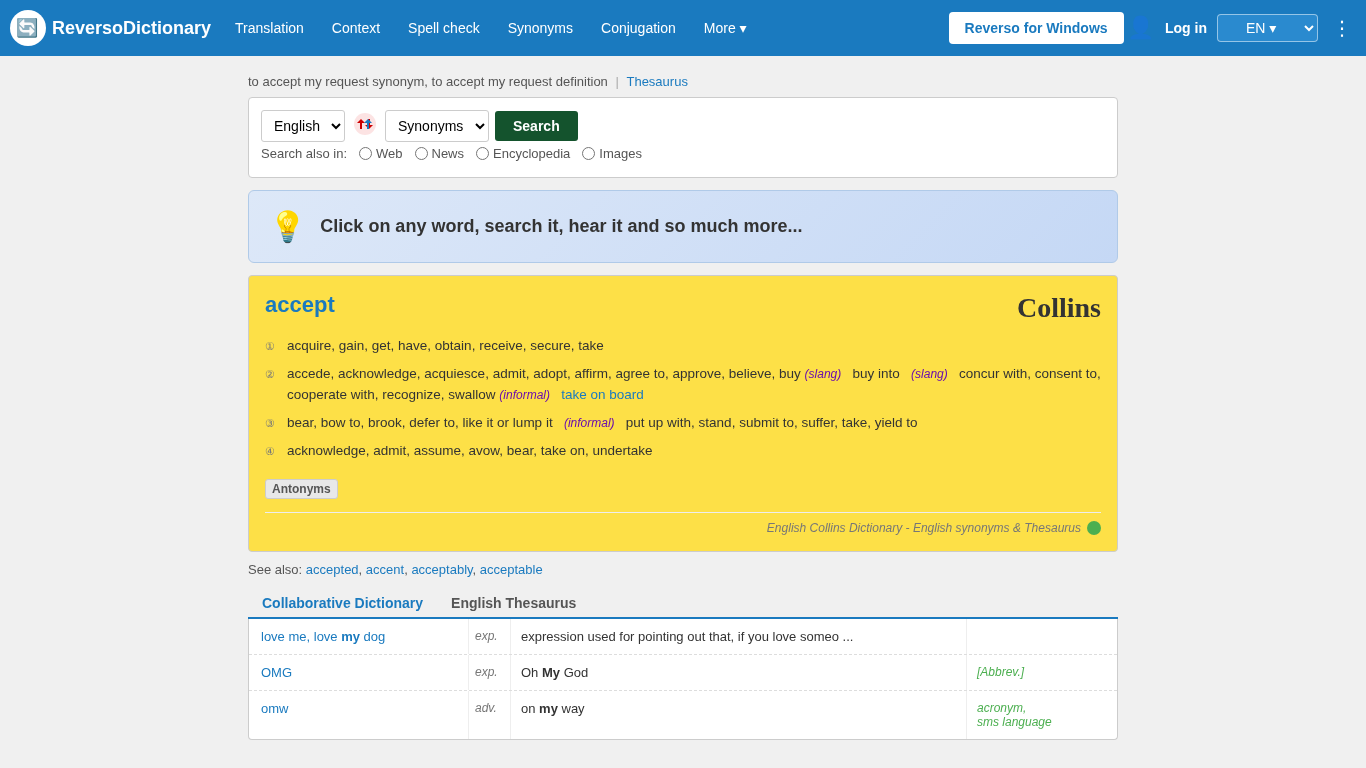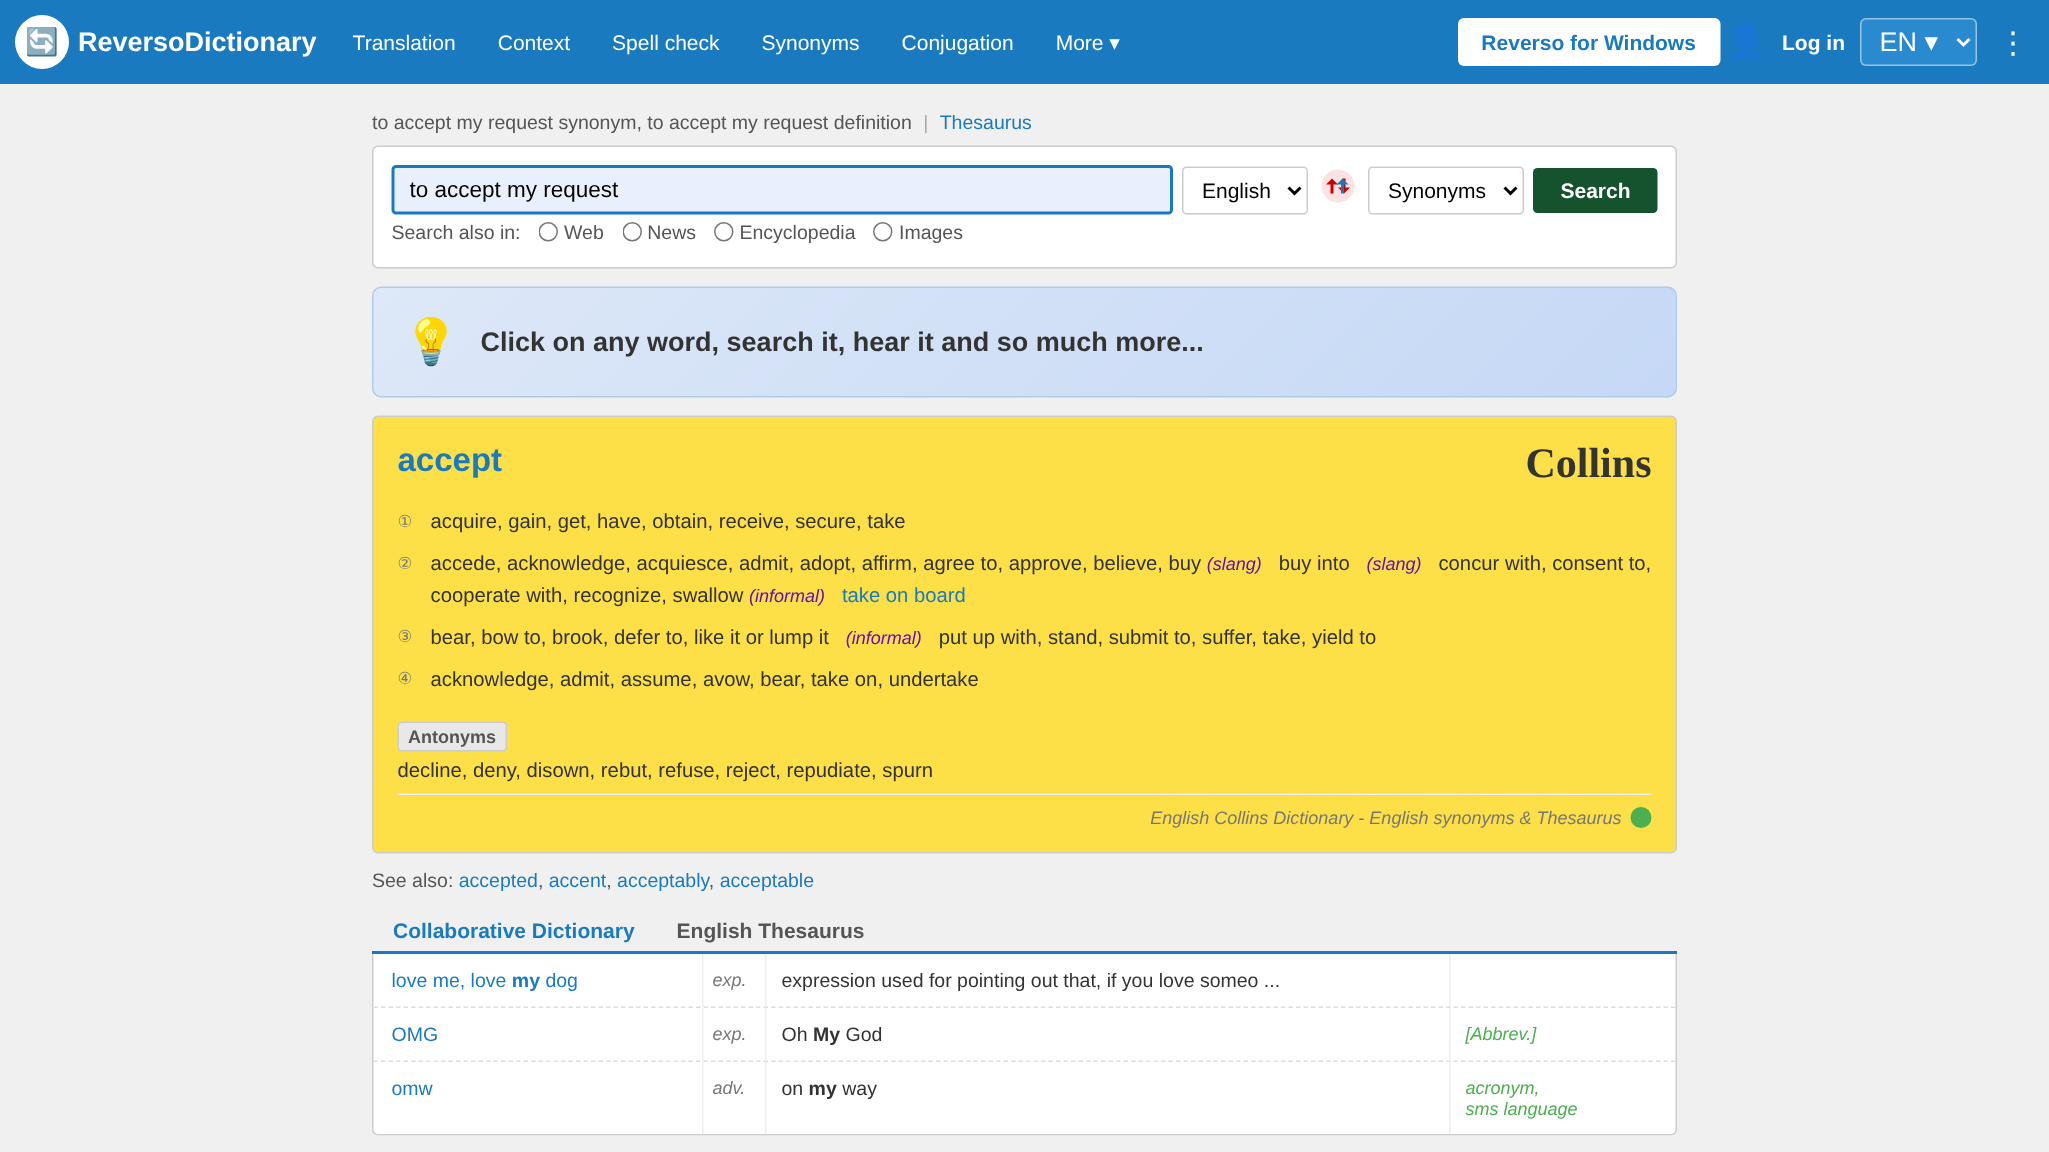--- a/index.html
+++ b/index.html
@@ -5,21 +5,21 @@
     * { margin: 0; padding: 0; box-sizing: border-box; }
     body { font-family: Arial, sans-serif; font-size: 14px; background: #f0f0f0; color: #333; }
 
     
     nav { background: #1a7abf; display: flex; align-items: center; height: 56px; padding: 0 10px; gap: 4px; }
     .nav-link { color: white; text-decoration: none; padding: 8px 12px; font-size: 14px; white-space: nowrap; cursor: pointer; border-radius: 4px; }
     .nav-more { display: flex; align-items: center; gap: 3px; }
     .nav-spacer { flex: 1; }
     .nav-cta { background: white; color: #1a7abf; border: none; padding: 8px 16px; border-radius: 4px; font-size: 14px; font-weight: bold; cursor: pointer; white-space: nowrap; }
     .nav-right { display: flex; align-items: center; gap: 10px; color: white; font-size: 14px; }
-    .lang-selector { background: #2a8acf; border: 1px solid rgba(255,255,255,0.5); color: white; padding: 4px 8px; border-radius: 4px; cursor: pointer; font-size: 18px; }
+    .lang-selector { background: #2a8acf; border: 1px solid rgba(255,255,255,0.5); color: white; padding: 4px 24px; border-radius: 4px; cursor: pointer; font-size: 14px; }
     .dots-btn { color: white; font-size: 20px; cursor: pointer; padding: 0 4px; }
 
     
     .main { max-width: 870px; margin: 0 auto; padding: 10px 0; }
 
     
     .breadcrumb { font-size: 13px; color: #555; padding: 8px 0; }
     .breadcrumb a { color: #1a7abf; text-decoration: none; }
     .breadcrumb .sep { margin: 0 4px; color: #aaa; }
 
@@ -112,21 +112,20 @@
 <div class="main">
 
   <div class="breadcrumb">
     <span>to accept my request synonym, to accept my request definition</span>
     <span class="sep"> | </span>
     <a href="#">Thesaurus</a>
   </div>
 
   <div class="search-box">
     <div class="search-row">
-      <input class="search-input" type="text" value="to accept my request" style="">
       <select class="lang-drop">
         <option>English</option>
       </select>
       <button class="swap-btn">
         <span style="color:#e44;">
           <svg width="24" height="24" viewBox="0 0 24 24">
               <circle cx="12" cy="12" r="11" fill="#e44" opacity="0.15"></circle>
               <path d="M8 7l-4 4h3v6h2v-6h3L8 7zm8 10l4-4h-3V7h-2v6h-3l4 4z" fill="#c00"></path>
               <path d="M15 7l4 4h-3v6h-2v-6h-3l4-4z" fill="#1a7abf" transform="translate(0,0)"></path>
             </svg>
@@ -195,21 +194,20 @@
           &nbsp; put up with, stand, submit to, suffer, take, yield to
         </span>
       </li>
       <li class="entry-item">
         <span class="entry-num">④</span>
         <span class="entry-text">acknowledge, admit, assume, avow, bear, take on, undertake</span>
       </li>
     </ul>
     <div style="margin-top:10px;">
       <span class="antonyms-label">Antonyms</span>
-      <div class="antonyms-text">decline, deny, disown, rebut, refuse, reject, repudiate, spurn</div>
     </div>
     <div class="collins-footer">
       <span>English Collins Dictionary - English synonyms &amp; Thesaurus</span>
       <span class="green-dot"></span>
     </div>
   </div>
 
   <div class="see-also">
     <span>See also:</span>
     <a href="#">accepted</a>,

